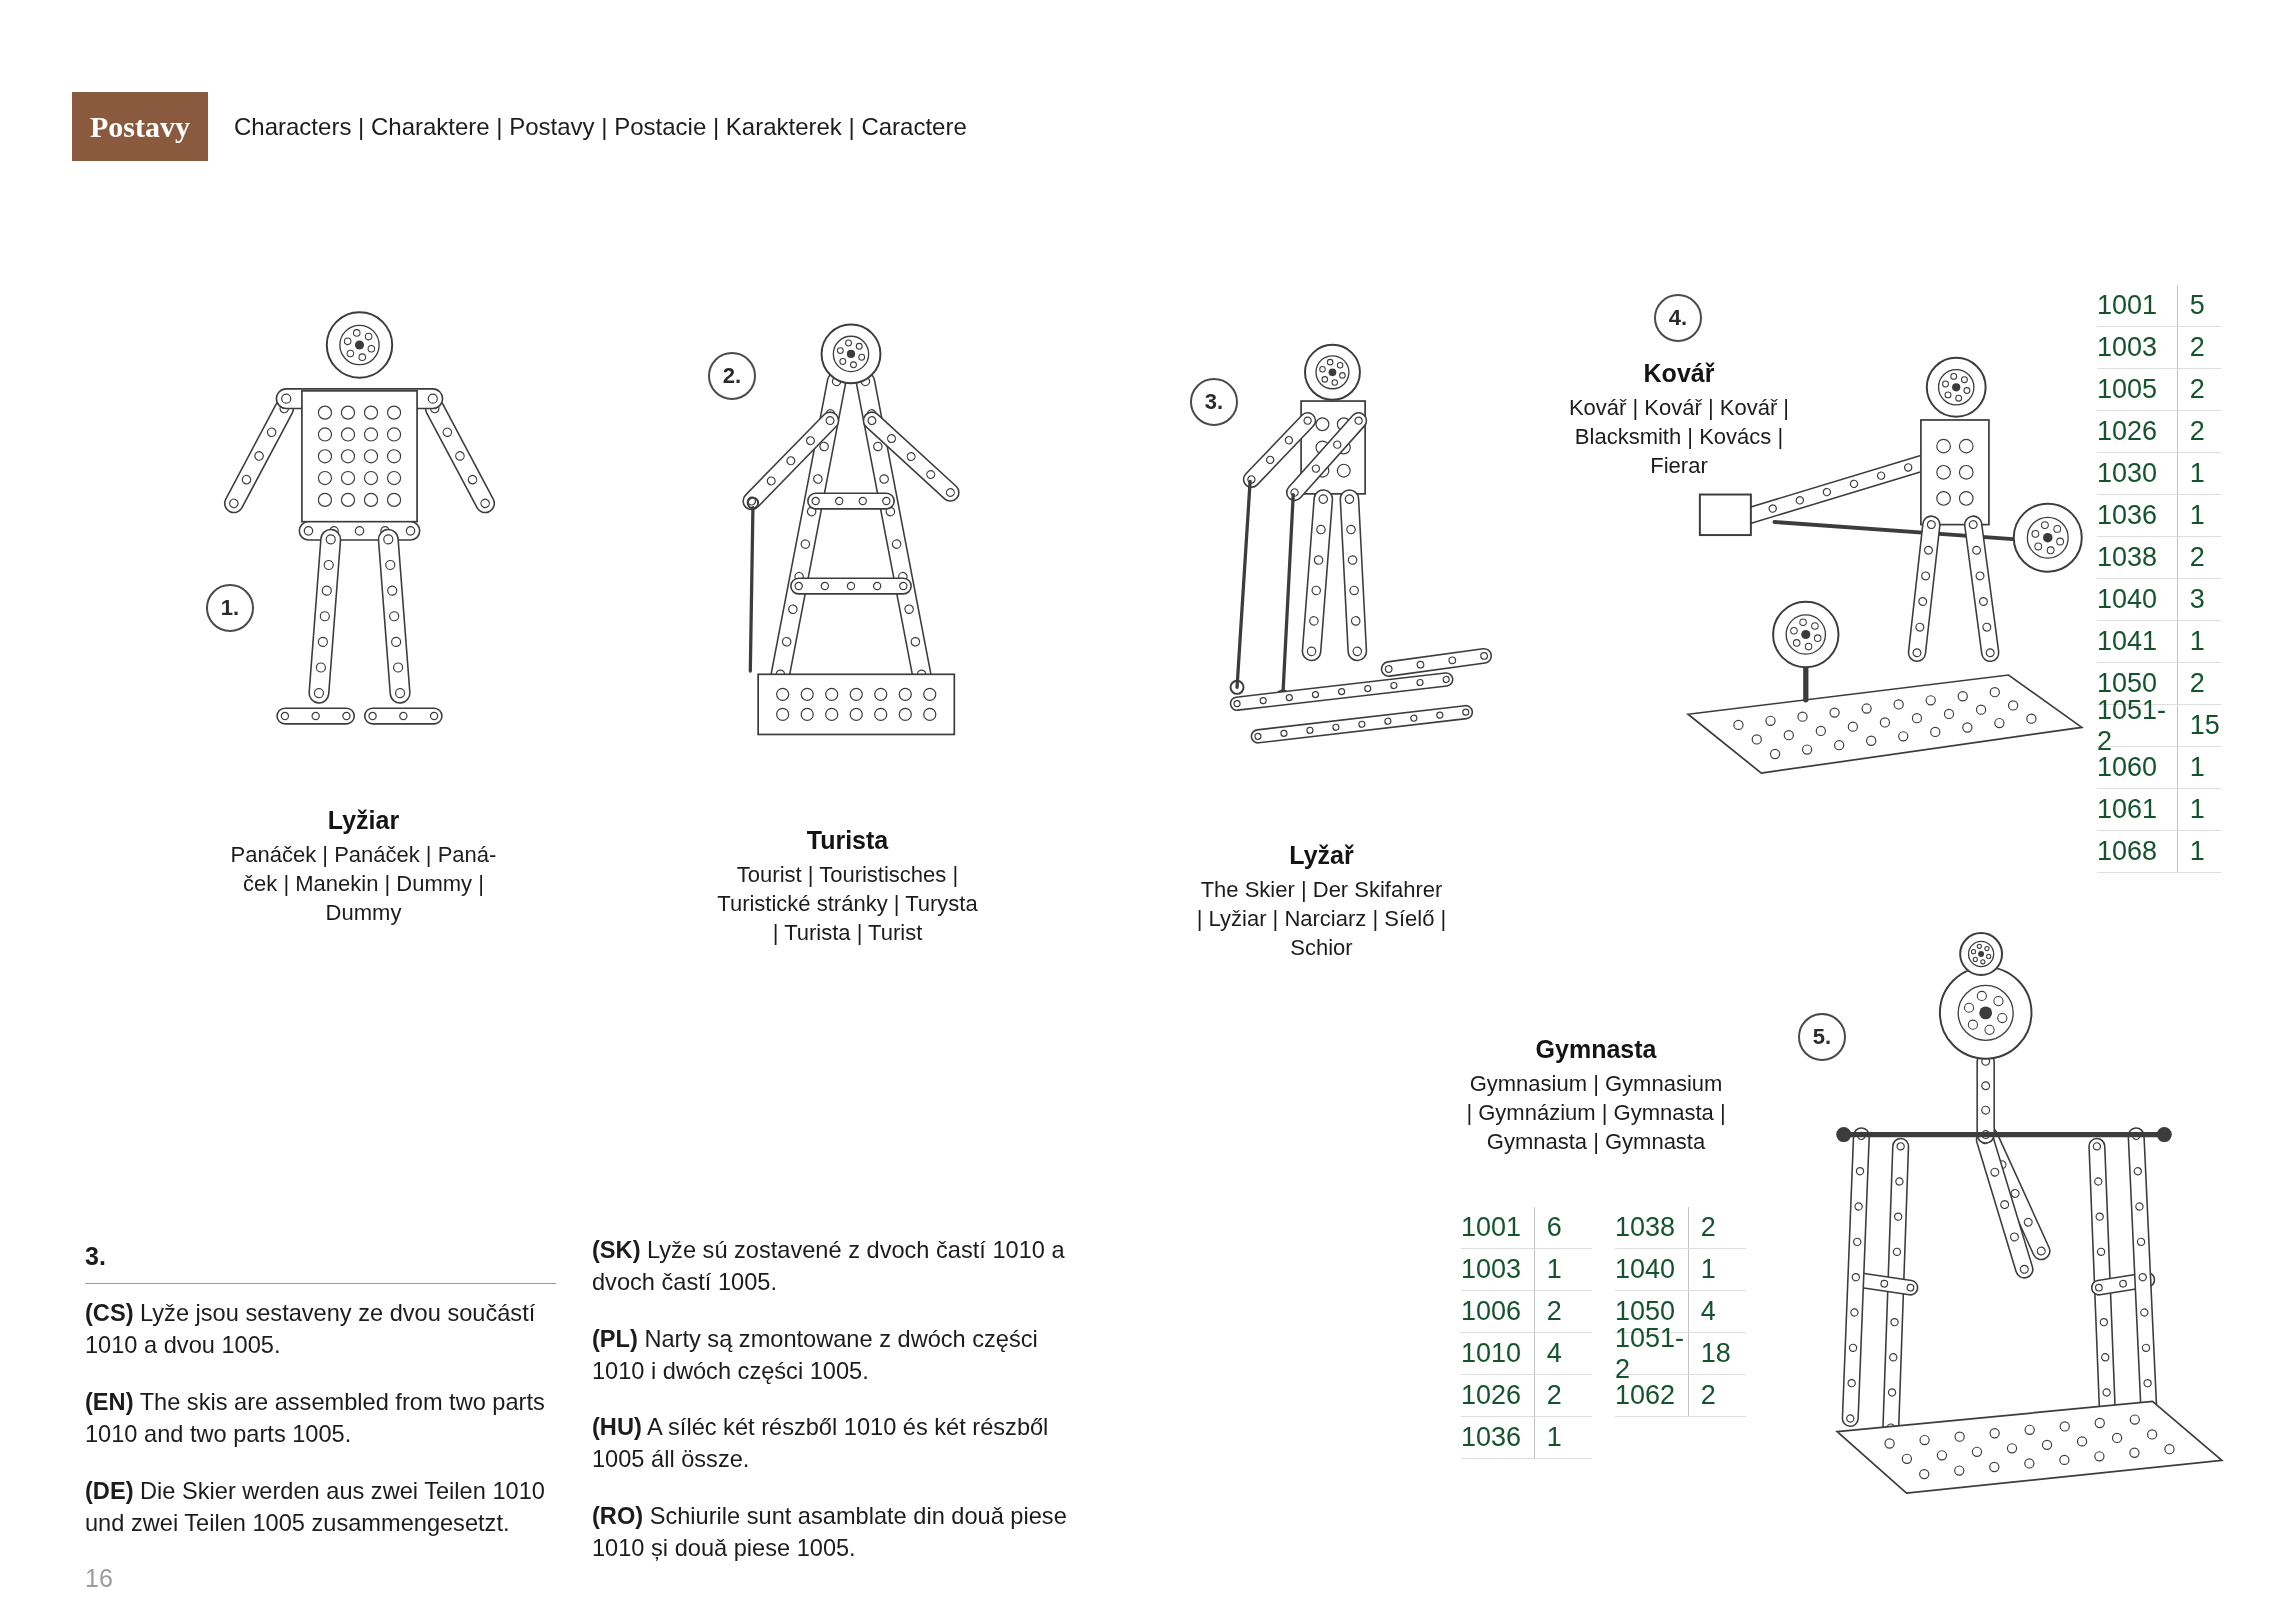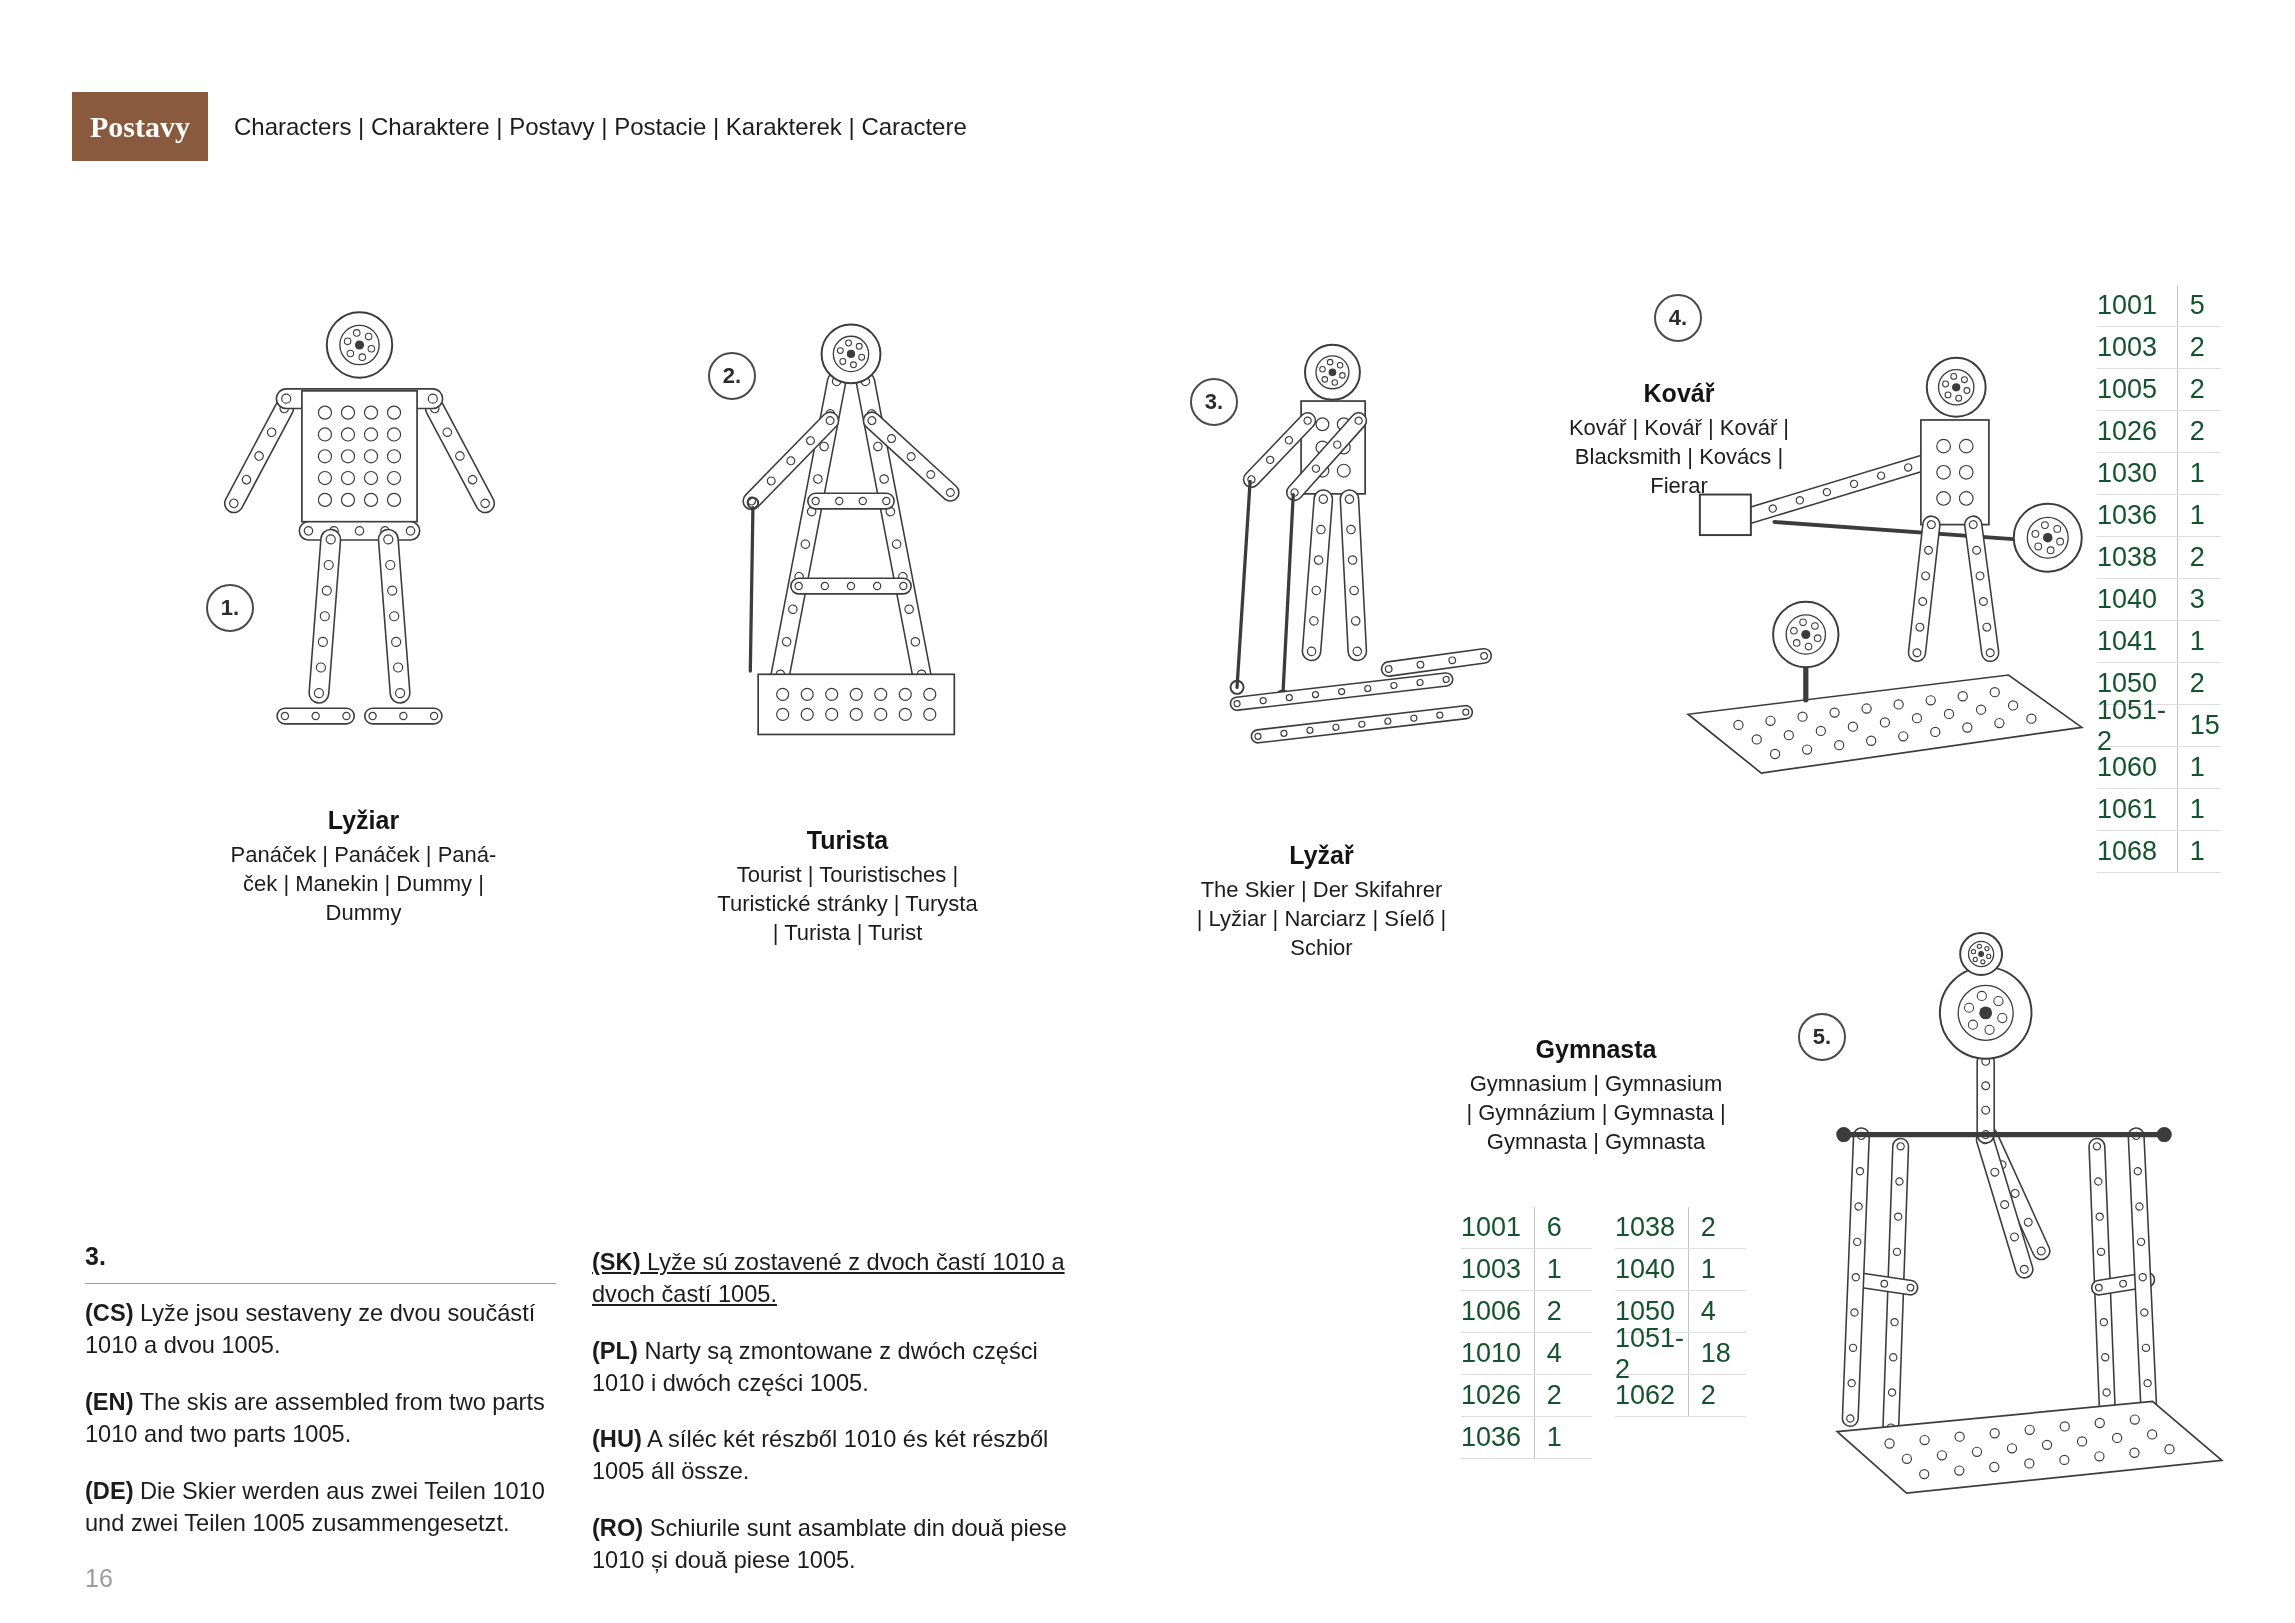--- a/index.html
+++ b/index.html
@@ -51,21 +51,21 @@
   }
 
   
   .inst-col { position:absolute; font-size:23.6px; line-height:1.35; }
   .inst-heading {
     font-size:25px; font-weight:bold; padding-bottom:9.2px; margin-bottom:3.9px;
     border-bottom:1.3px solid #9a9a9a;
   }
   .inst { margin-top:25px; }
   .inst-first { margin-top:14.4px; }
-  .inst-col-right .inst-first { margin-top:12px;text-decoration:underline; }
+  .inst-col-right .inst-first { margin-top:0; }
   .inst b { font-weight:bold; }
 
   .page-number { position:absolute; left:85px; top:1564px; font-size:25px; color:#9b9b9b; }
 </style>
 </head>
 <body>
 
 <header>
   <div class="badge-rect">Postavy</div>
   <div class="header-subtitle">Characters | Charaktere | Postavy | Postacie | Karakterek | Caractere</div>
@@ -357,21 +357,21 @@
     <circle cx="296" cy="98" r="5.880000000000001" fill="#3c3c3c"></circle>
   </svg>
 <div class="cap" style="left:1161px; top:841px; width:321px;">
   <div class="cap-title">Lyžař</div>
   <div class="cap-text">The Skier | Der Skifahrer
 | Lyžiar | Narciarz | Síelő |
 Schior</div>
 </div>
 
 <div class="num-badge" style="left:1654px; top:294px;">4.</div>
-<div class="cap" style="left:1548px; top:359px; width:262px;margin-top:20px;">
+<div class="cap" style="left:1548px; top:359px; width:262px;">
   <div class="cap-title">Kovář</div>
   <div class="cap-text">Kovář | Kovář | Kovář |
 Blacksmith | Kovács |
 Fierar</div>
 </div>
 <svg id="svg-fig4" class="fig-svg" style="left:1590px; top:327px;" width="497" height="458" viewBox="0 0 760 700">
     <line x1="282" y1="298" x2="700" y2="328" stroke="#3c3c3c" stroke-width="6" stroke-linecap="round"></line>
     <circle cx="700" cy="322" r="52" fill="#fff" stroke="#3c3c3c" stroke-width="3"></circle>
     <circle cx="700" cy="322" r="31.2" fill="none" stroke="#3c3c3c" stroke-width="2"></circle>
     <circle cx="718.877449025122" cy="327.83947928362807" r="5.2" fill="none" stroke="#3c3c3c" stroke-width="1.6"></circle>

